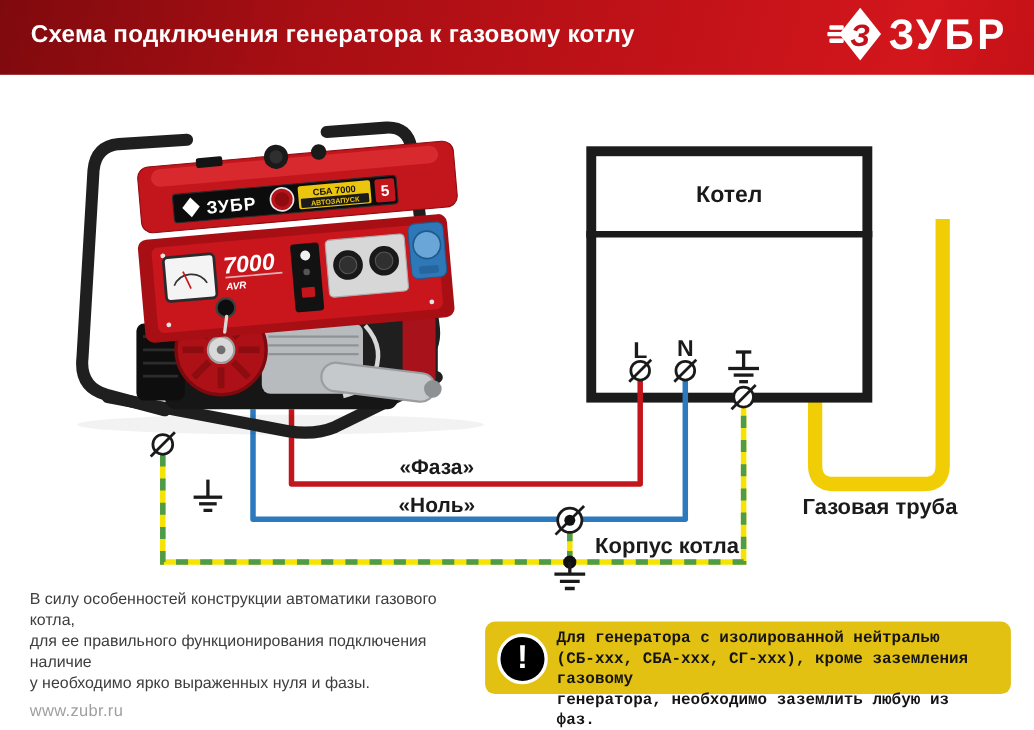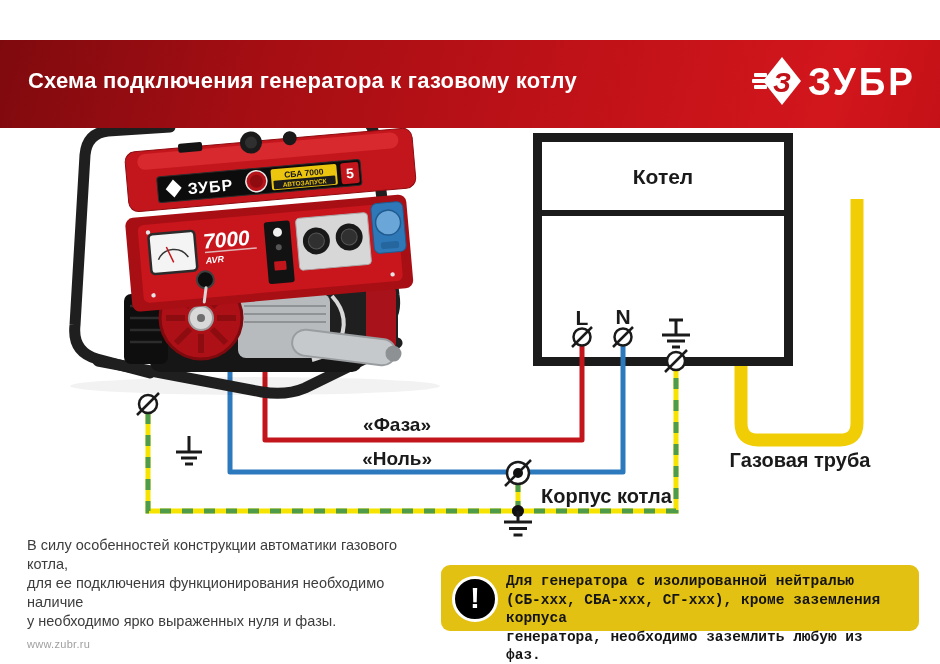--- a/index.html
+++ b/index.html
@@ -3,44 +3,44 @@
 <meta charset="utf-8">
 <style>
   html,body{margin:0;padding:0;background:#e8e8e8;}
   .page{
     position:relative;width:940px;height:664px;margin:0 auto;
     background:#ffffff;overflow:hidden;
     font-family:"Liberation Sans",sans-serif;
   }
   
   .header{
-    position:absolute;left:0;top:0;width:940px;height:88px;
+    position:absolute;left:0;top:0;width:940px;height:68px;
     background:linear-gradient(105deg,#7f0a0e 0%,#a50e13 28%,#c01218 62%,#d2161c 88%,#c41117 100%);
     display:flex;align-items:center;justify-content:space-between;
-    box-sizing:border-box;padding:0 24px 6px 28px;margin-top:40px;
+    box-sizing:border-box;padding:0 24px 6px 28px;
   }
   .page-title{
     color:#ffffff;font-size:22px;font-weight:bold;letter-spacing:.2px;
   }
   .logo{display:flex;align-items:center;gap:6px;}
   .logo-text{
     color:#ffffff;font-size:37px;font-weight:bold;letter-spacing:3px;line-height:1;
     transform:scaleY(1.05);
   }
   
   .diagram-svg{position:absolute;left:0;top:0;width:940px;height:664px;}
   .dlabel{font-family:"Liberation Sans",sans-serif;font-weight:bold;fill:#1a1a1a;}
   
   .note{
     position:absolute;left:27px;top:536px;width:405px;
     font-size:14.5px;line-height:19px;color:#3d3d3d;
   }
   .website{
     position:absolute;left:27px;top:638px;
-    font-size:11px;color:#9f9f9f;letter-spacing:.3px;
+    font-size:15px;color:#9f9f9f;letter-spacing:.3px;
   }
   .warning{
     position:absolute;left:441px;top:565px;width:478px;height:66px;
     background:#e2c113;border-radius:9px;box-sizing:border-box;
   }
   .warn-icon{
     position:absolute;left:11px;top:11px;width:40px;height:40px;
     background:#000;border:3.5px solid #fff;border-radius:50%;
     display:flex;align-items:center;justify-content:center;
   }
@@ -253,30 +253,30 @@
         <rect x="2" y="31" width="13" height="4" rx="1" fill="#ffffff"></rect>
         <polygon points="30,3 49,27 30,51 11,27" fill="#ffffff"></polygon>
         <text x="30" y="38" font-size="28" font-weight="bold" font-style="italic" fill="#c01218" text-anchor="middle" font-family="Liberation Sans, sans-serif">З</text>
       </svg>
       <span class="logo-text">ЗУБР</span>
     </div>
   </div>
 
   <div class="note">
     <div>В силу особенностей конструкции автоматики газового котла,</div>
-    <div>для ее подключения функционирования необходимо наличие</div>
+    <div>для ее правильного функционирования подключения наличие</div>
     <div>у необходимо ярко выраженных нуля и фазы.</div>
   </div>
 
   <div class="website">www.zubr.ru</div>
 
   <div class="warning">
     <div class="warn-icon">
       <span>!</span>
     </div>
     <div class="warn-text">
       <div>Для генератора с изолированной нейтралью</div>
-      <div>(СБ-ххх, СБА-ххх, СГ-ххх), кроме заземления корпуса</div>
+      <div>(СБ-ххх, СБА-ххх, СГ-ххх), кроме заземления газовому</div>
       <div>генератора, необходимо заземлить любую из фаз.</div>
     </div>
   </div>
 
 </div>
 
 </body></html>

